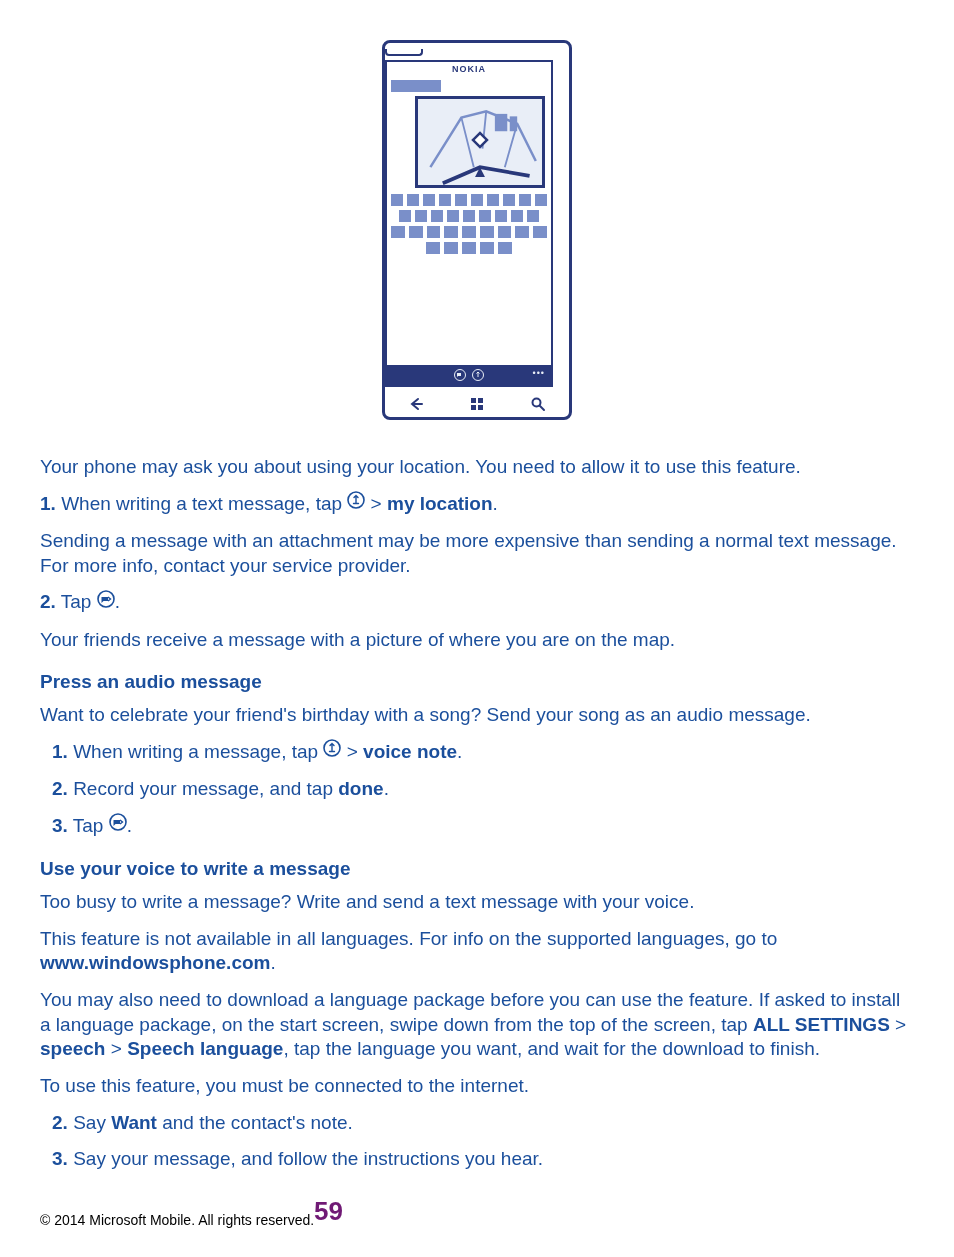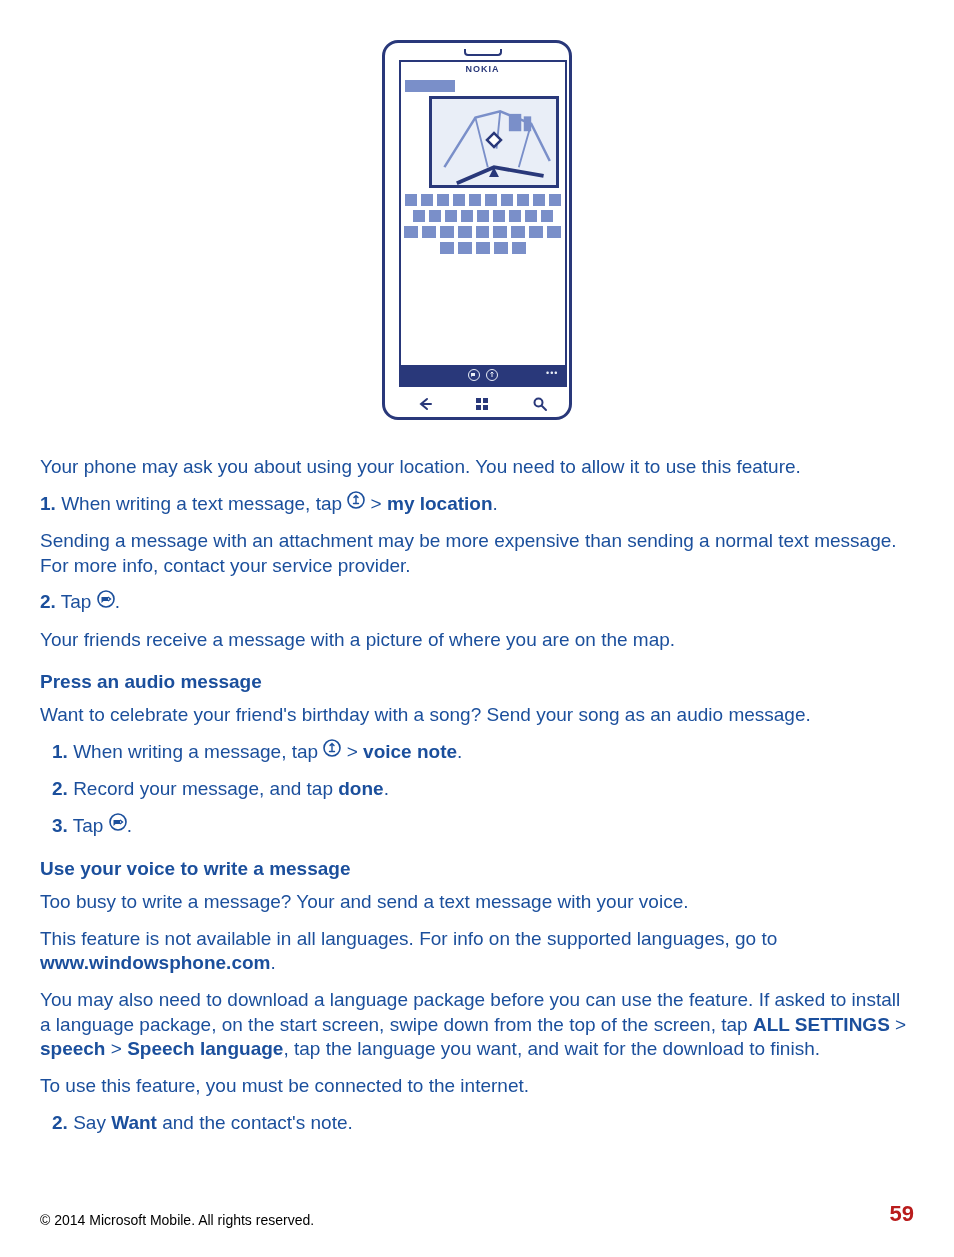--- a/index.html
+++ b/index.html
@@ -11,25 +11,24 @@
     font-size:19px;
     line-height:1.3;
     box-sizing:border-box;
     padding:40px 40px 30px 40px;
     position:relative;
   }
   
   .phone-wrap{width:100%;display:flex;justify-content:center;margin-bottom:35px}
   .phone{
     width:190px;height:380px;
-    border:3px solid #29387a;border-radius:16px;
+    border:3px solid #29387a;border-radius:8px;
     position:relative;box-sizing:border-box;
-    display:flex;flex-direction:column;align-items:center;
+    display:flex;flex-direction:column;
     padding-top:6px;
-    padding-left:11px;
   }
   .phone .ear{width:34px;height:5px;border:2px solid #29387a;border-top:none;border-radius:0 0 4px 4px;margin-bottom:4px}
   .screen{
     width:168px;flex:1;border:2px solid #29387a;box-sizing:border-box;
     display:flex;flex-direction:column;position:relative;margin-bottom:4px;
   }
   .brand{font-size:9px;font-weight:900;text-align:center;color:#29387a;letter-spacing:1px;margin:2px 0 4px}
   .tabrow{display:flex;height:12px;margin:0 4px 4px}
   .tabrow .tab{background:#7a8fc9;width:50px;height:100%}
   .mapbox{
@@ -57,24 +56,24 @@
   .step-b{color:#1b4f9c;font-weight:700}
   .bold{font-weight:700}
   .section-head{font-weight:700;margin-top:18px;margin-bottom:8px}
   .icon{display:inline-block;vertical-align:middle;position:relative;top:-1px}
   .tight p{margin:12px}
   .tight{margin-bottom:12px}
 
   
   .footer{
     position:absolute;left:40px;right:40px;bottom:28px;
-    display:flex;justify-content:space-between;align-items:flex-end;
+    display:flex;justify-content:flex-start;align-items:flex-end;
     font-size:14px;color:#000;border-top:none;
   }
-  .footer .pg{font-size:22px;font-weight:700;color:#b91c1c}
+  .footer .pg{font-size:26px;font-weight:700;color:#701a75}
 </style>
 </head>
 <body>
 
 <svg width="0" height="0" style="position:absolute">
   <defs>
     <g id="ic-attach">
       <circle cx="9" cy="9" r="8" fill="none" stroke="#1b4f9c" stroke-width="1.6"></circle>
       <path d="M9 4.5v7M7 6.5l2-2 2 2M6.5 12.5h5" fill="none" stroke="#1b4f9c" stroke-width="1.4" stroke-linecap="round"></path>
     </g>
@@ -215,30 +214,33 @@
     <span class="step-b">2.</span><span> Record your message, and tap </span><span class="bold">done</span><span>.</span>
   </p>
   <p>
     <span class="step-b">3.</span><span> Tap </span><span class="icon"><svg width="18" height="18">
           <use href="#ic-send"></use>
         </svg></span><span>.</span>
   </p>
 </div>
 
 <p class="section-head">Use your voice to write a message</p>
-<p>Too busy to write a message? Your and send a text message with your voice.</p>
+<p>Too busy to write a message? Write and send a text message with your voice.</p>
 <p>
   <span>This feature is not available in all languages. For info on the supported languages, go to </span><span class="bold">www.windowsphone.com</span><span>.</span>
 </p>
 <p>
   <span>You may also need to download a language package before you can use the feature. If asked to install a language package, on the start screen, swipe down from the top of the screen, tap </span><span class="bold">ALL SETTINGS</span><span> &gt; </span><span class="bold">speech</span><span> &gt; </span><span class="bold">Speech language</span><span>, tap the language you want, and wait for the download to finish.</span>
 </p>
 <p>To use this feature, you must be connected to the internet.</p>
 <div class="tight">
   <p>
     <span class="step-b">2.</span><span> Say </span><span class="bold">Want</span><span> and the contact's note.</span>
+  </p>
+  <p>
+    <span class="step-b">3.</span><span> Say your message, and follow the instructions you hear.</span>
   </p>
 </div>
 
 <div class="footer">
   <span>© 2014 Microsoft Mobile. All rights reserved.</span>
   <span class="pg">59</span>
 </div>
 
 </body></html>

